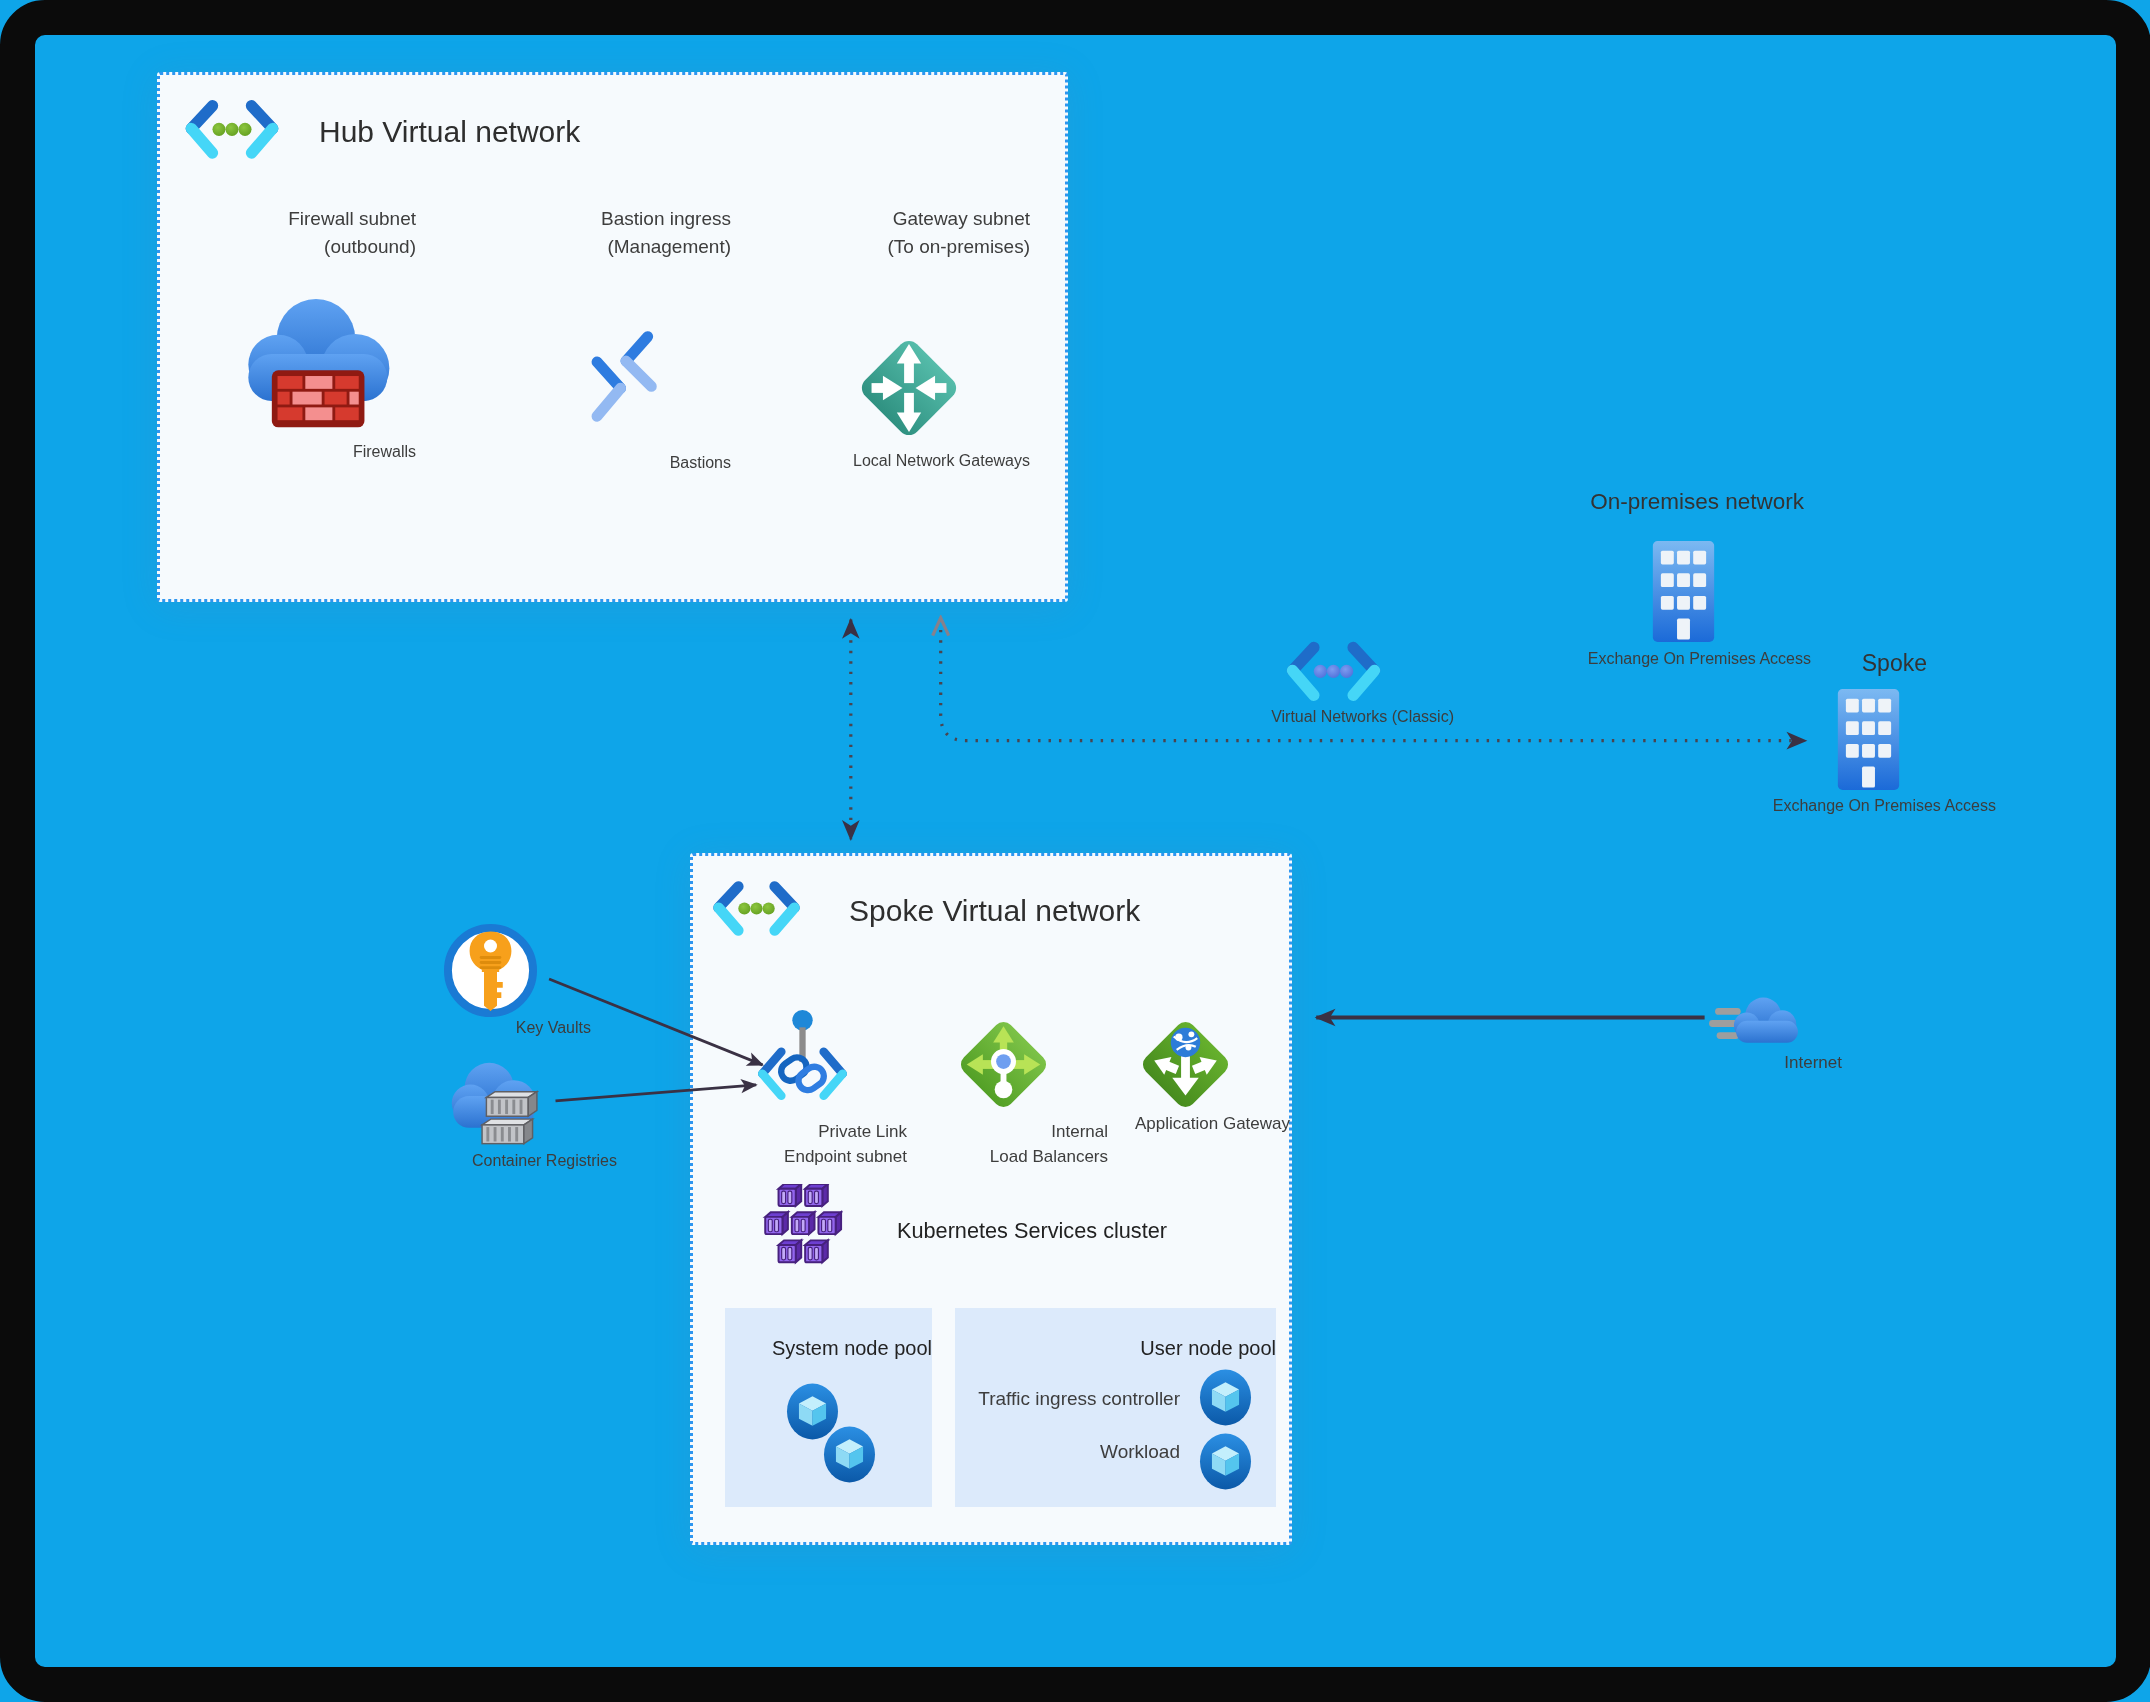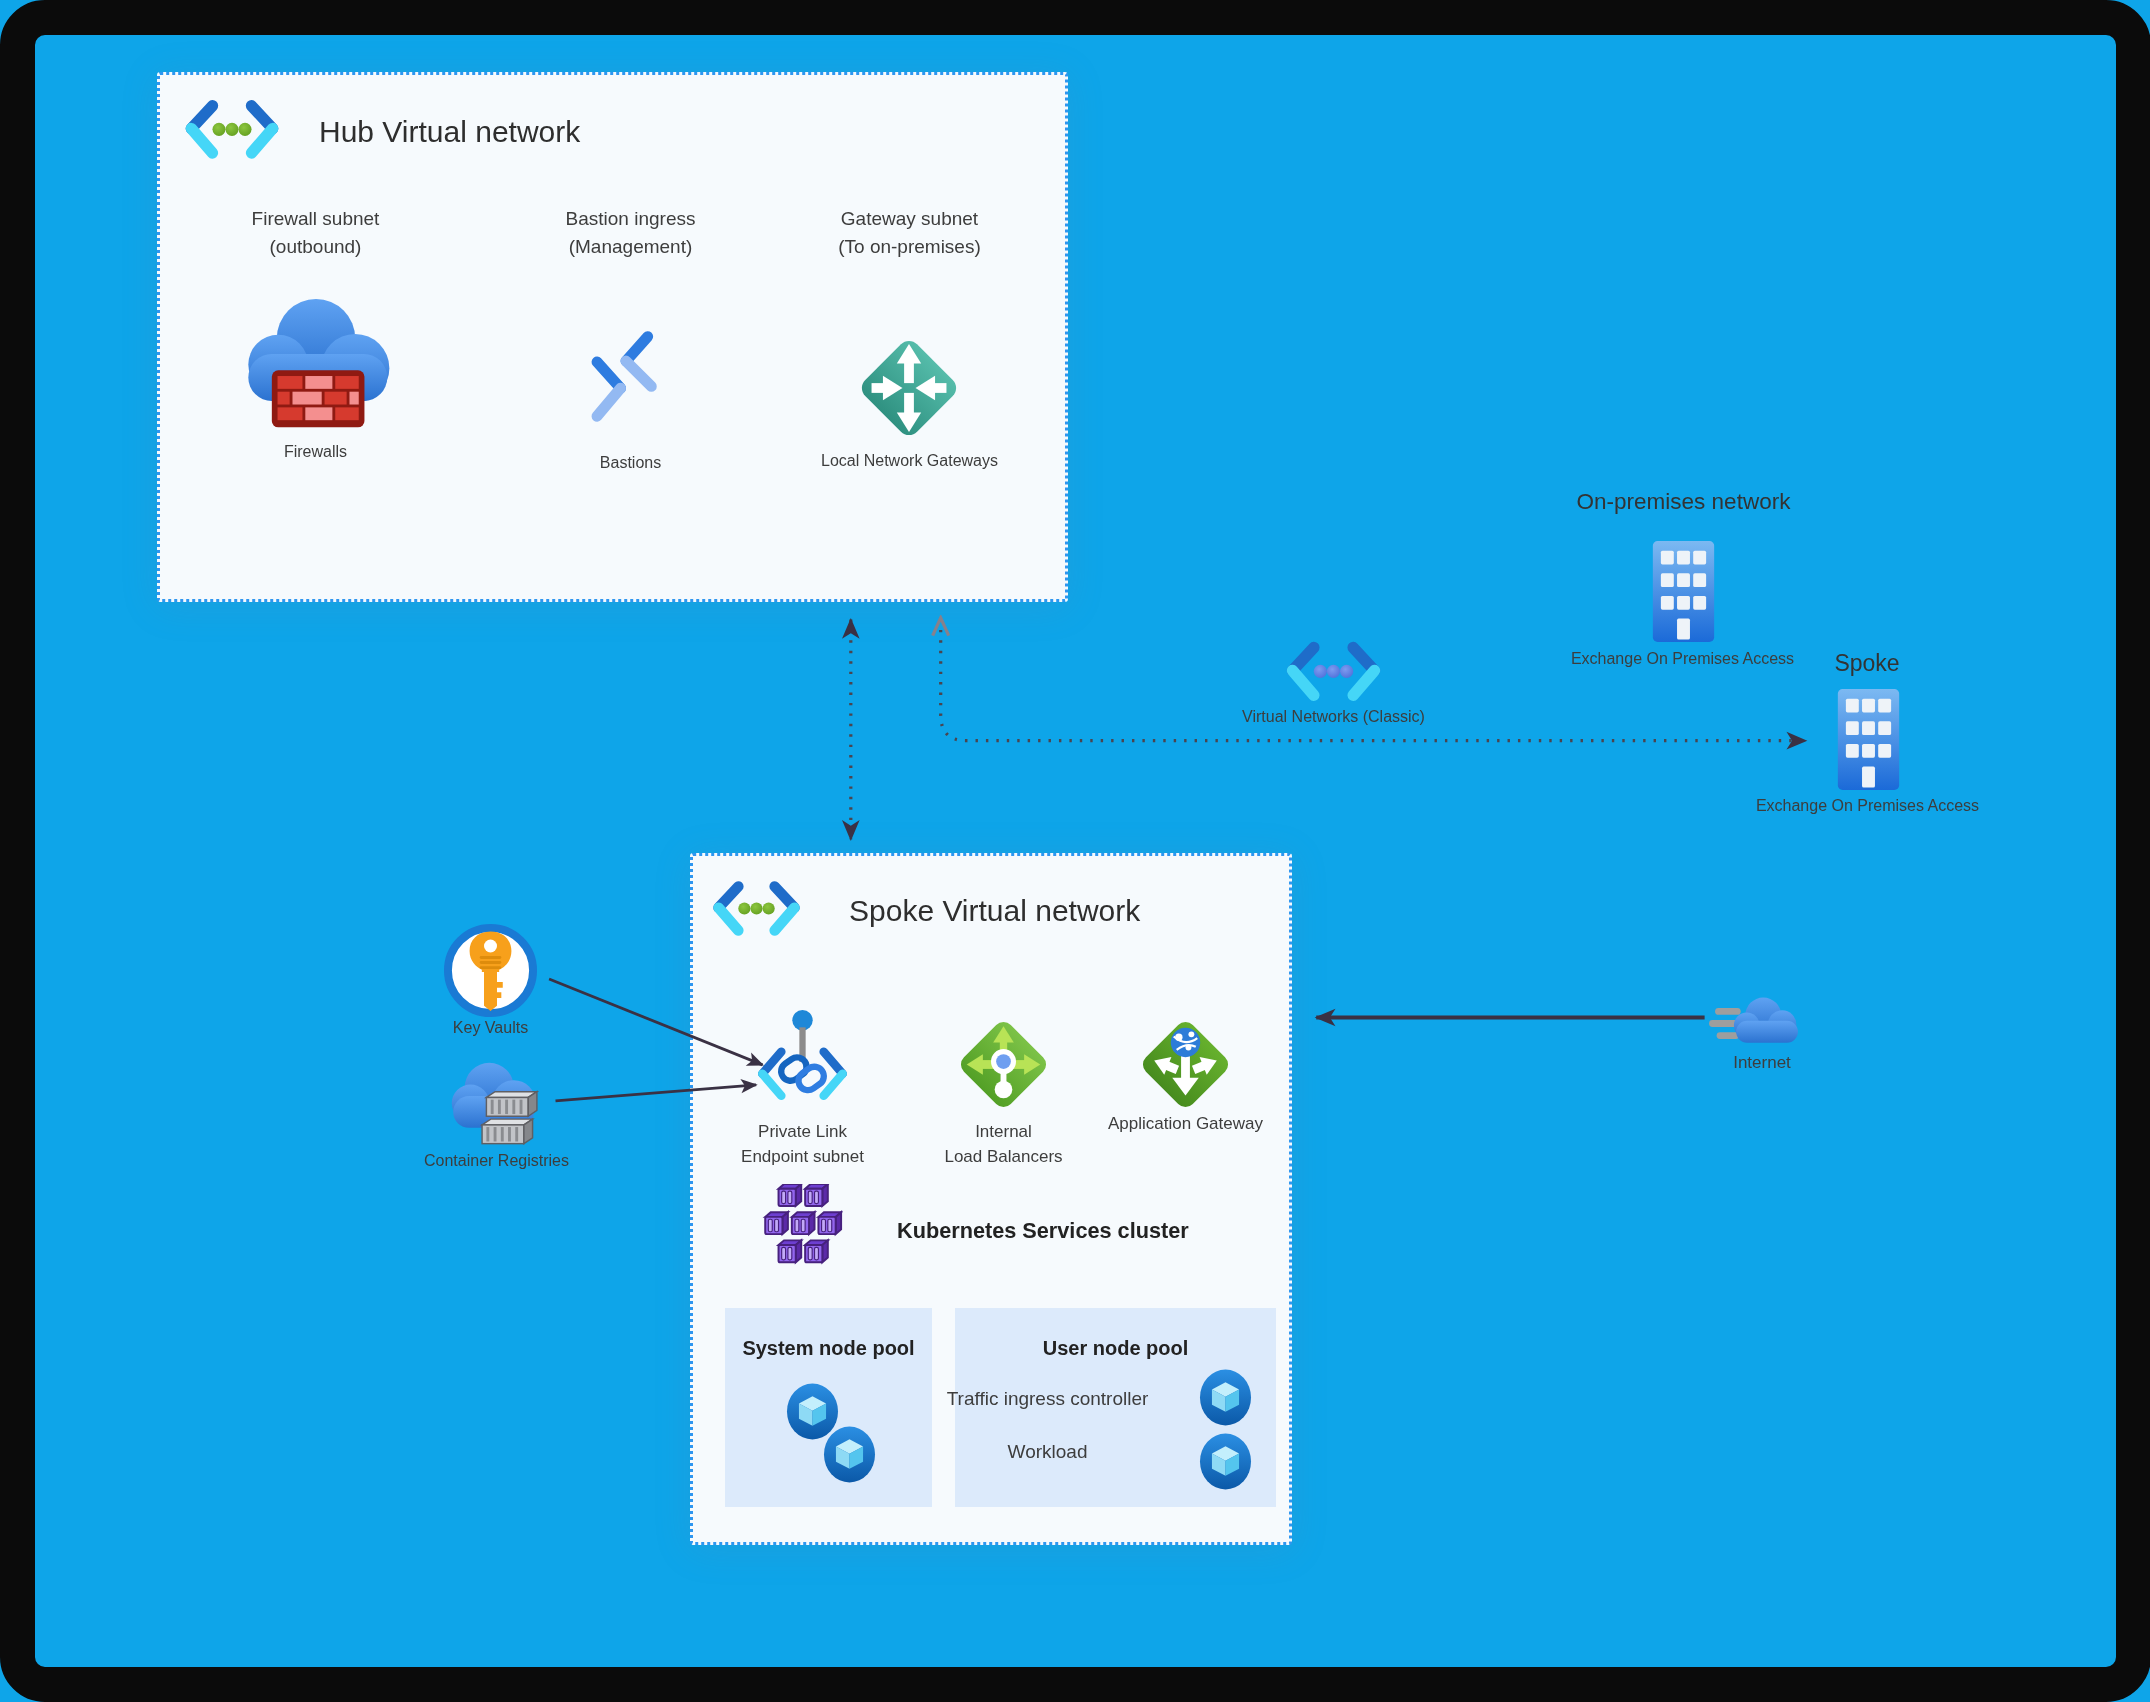--- a/index.html
+++ b/index.html
@@ -4,24 +4,24 @@
 <style>
   *{margin:0;padding:0;box-sizing:border-box}
   html,body{background:#ffffff}
   body{font-family:"Liberation Sans",sans-serif;color:#3d3d3d}
   #stage{position:relative;width:2151px;height:1702px;background:#0ea5e9;overflow:hidden}
   #frame{position:absolute;inset:0;border:35px solid #0b0b0b;border-radius:45px;z-index:60;pointer-events:none}
   .abs{position:absolute}
   .bigbox{background:#f6fafd;border:3.2px dotted #2e96f0;border-radius:3.2px;
           box-shadow:0 4.8px 37px rgba(100,130,160,.16);z-index:1}
   .pool{background:#dceafb;z-index:2}
-  .lbl{position:absolute;text-align:center;color:#3d3d3d;z-index:4;line-height:1.45}
+  .lbl{position:absolute;text-align:right;color:#3d3d3d;z-index:4;line-height:1.45}
   .lbl.small{font-size:16px}
   .lbl.med{font-size:19px}
-  .lbl.bold{font-weight:bold;color:#222}
+  .lbl.bold{font-weight:normal;color:#222}
   .vnet-title{position:absolute;font-size:30px;color:#2e2e2e;z-index:4;white-space:nowrap}
   .icon{position:absolute;z-index:3}
   #connectors{position:absolute;left:0;top:0;z-index:2;pointer-events:none}
   .right{}
 </style>
 </head>
 <body>
 
 <div id="stage">
 

